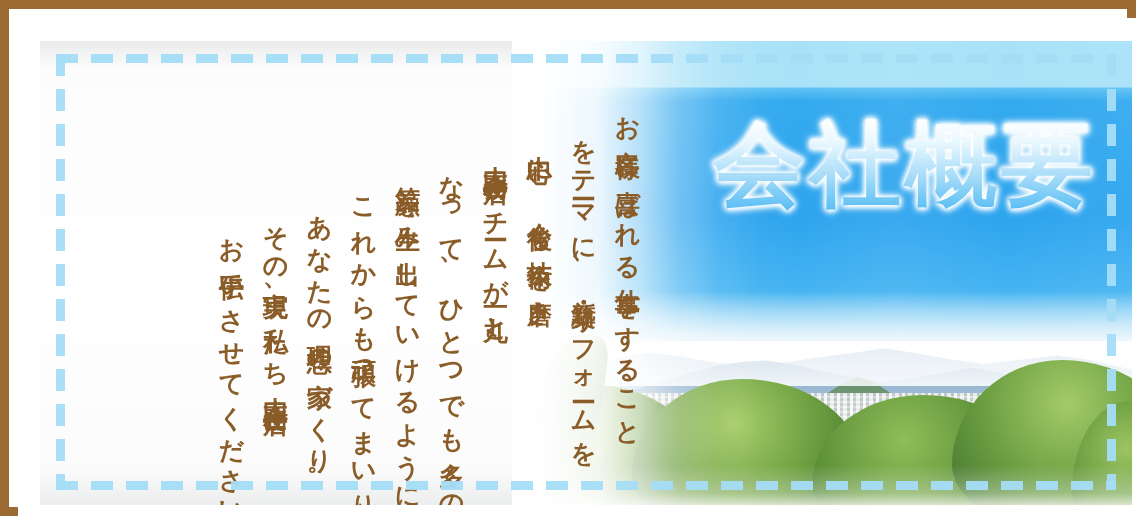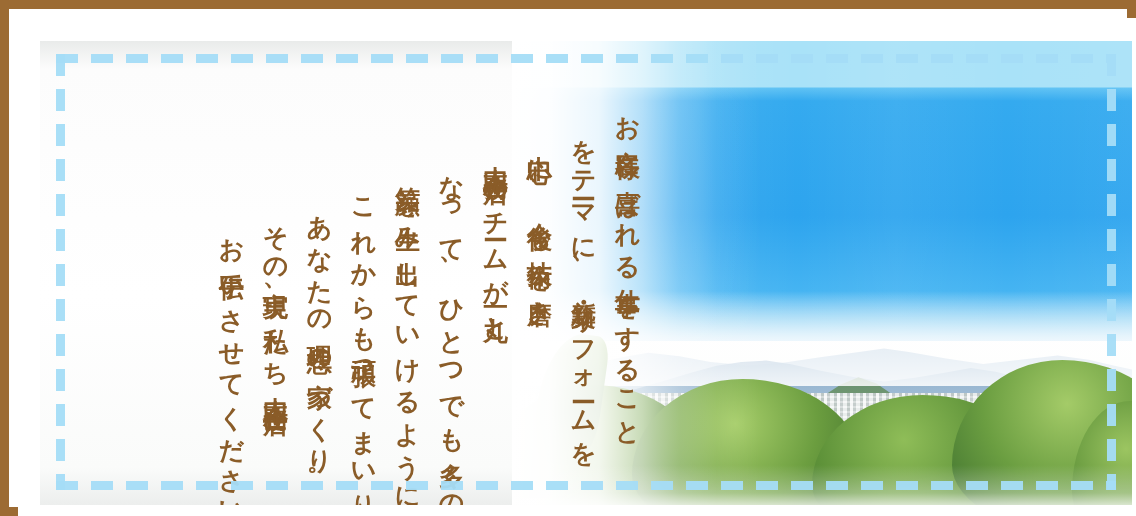--- a/index.html
+++ b/index.html
@@ -328,20 +328,24 @@
             <div class="tree-mass t5"></div>
           </div>
           <div class="branch"></div>
 
           <div class="photo-fade"></div>
           <div class="photo-fade-bottom"></div>
         </div>
       </div>
 
       <div class="heading">
+        <div style="position:relative;display:inline-block;">
+          <div class="jp-outline" aria-hidden="true">会社概要</div>
+          <div class="jp">会社概要</div>
+        </div>
       </div>
 
       <div class="copy">
         <div class="col i1">お客様に喜ばれる仕事をすること</div>
         <div class="col i2">をテーマに、新築・リフォームを</div>
         <div class="col i3">中心に、今後も技術を磨き、</div>
         <div class="col i4">山本工務店のチームが一丸と</div>
         <div class="col i5">なって、ひとつでも多くの</div>
         <div class="col i6">笑顔を生み出していけるように</div>
         <div class="col i7">これからも頑張ってまいります。</div>

